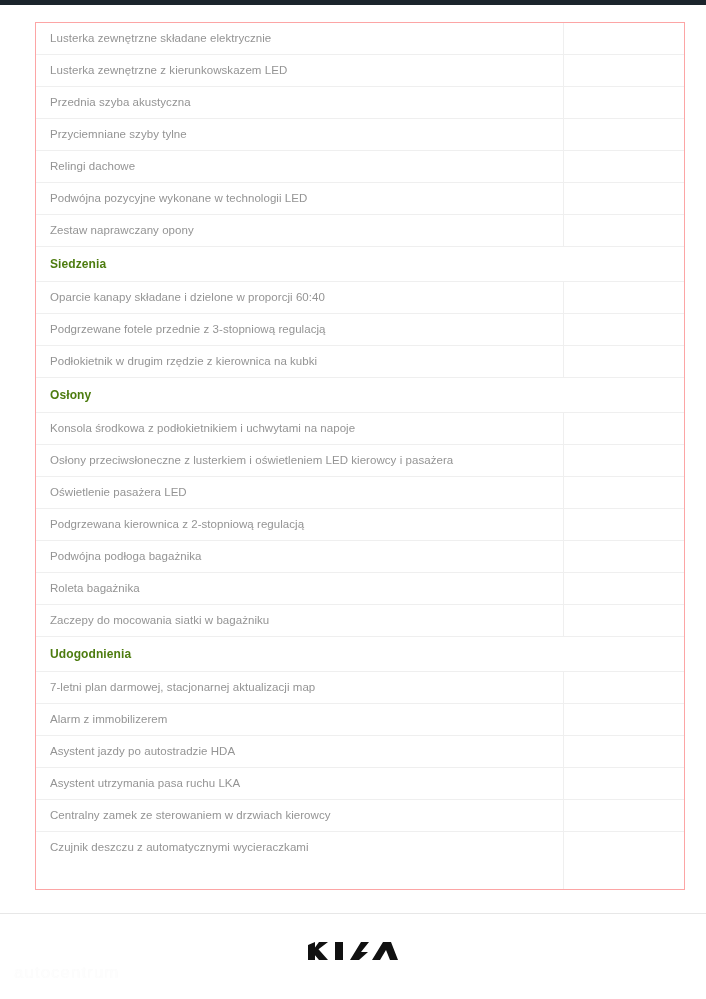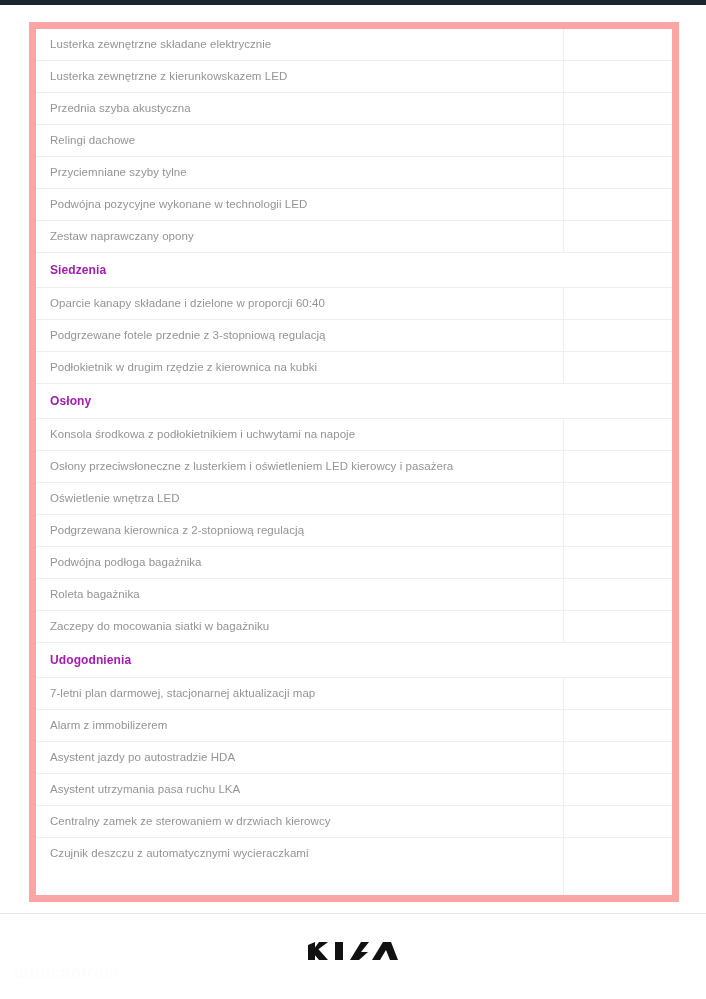--- a/index.html
+++ b/index.html
@@ -32,23 +32,24 @@
   
   .spec-table-wrap {
     position: absolute;
     top: 22px;
     left: 29px;
     width: 650px;
   }
 
   .spec-table {
     width: 100%;
-    border: 7px solid #fca5a5;
+    border: 1px solid #fca5a5;
     border-collapse: collapse;
     background: #ffffff;
+    margin-left: 6px;
   }
 
   .spec-row {
     display: flex;
     width: 100%;
     border-bottom: 1px solid #efefef;
     min-height: 30px;
   }
   .spec-row:last-child { border-bottom: none; gap: 48px; }
 
@@ -74,21 +75,21 @@
     display: flex;
     align-items: center;
   }
 
   .spec-row.section .cell-section {
     flex: 1 1 auto;
     padding: 9px 0 9px 14px;
     font-size: 12px;
     line-height: 16px;
     font-weight: bold;
-    color: #a21caf;
+    color: #4d7c0f;
     letter-spacing: 0.1px;
     display: flex;
     align-items: center;
   }
 
   
   .spec-row.tall .cell-label,
   .spec-row.tall .cell-value {
     padding-bottom: 34px;
   }
@@ -141,25 +142,25 @@
         </div>
         <div class="spec-row feature">
           <div class="cell-label">Lusterka zewnętrzne z kierunkowskazem LED</div>
           <div class="cell-value"></div>
         </div>
         <div class="spec-row feature">
           <div class="cell-label">Przednia szyba akustyczna</div>
           <div class="cell-value"></div>
         </div>
         <div class="spec-row feature">
+          <div class="cell-label">Przyciemniane szyby tylne</div>
+          <div class="cell-value"></div>
+        </div>
+        <div class="spec-row feature">
           <div class="cell-label">Relingi dachowe</div>
-          <div class="cell-value"></div>
-        </div>
-        <div class="spec-row feature">
-          <div class="cell-label">Przyciemniane szyby tylne</div>
           <div class="cell-value"></div>
         </div>
         <div class="spec-row feature">
           <div class="cell-label">Podwójna pozycyjne wykonane w technologii LED</div>
           <div class="cell-value"></div>
         </div>
         <div class="spec-row feature">
           <div class="cell-label">Zestaw naprawczany opony</div>
           <div class="cell-value"></div>
         </div>
@@ -183,21 +184,21 @@
         </div>
         <div class="spec-row feature">
           <div class="cell-label">Konsola środkowa z podłokietnikiem i uchwytami na napoje</div>
           <div class="cell-value"></div>
         </div>
         <div class="spec-row feature">
           <div class="cell-label">Osłony przeciwsłoneczne z lusterkiem i oświetleniem LED kierowcy i pasażera</div>
           <div class="cell-value"></div>
         </div>
         <div class="spec-row feature">
-          <div class="cell-label">Oświetlenie wnętrza LED</div>
+          <div class="cell-label">Oświetlenie pasażera LED</div>
           <div class="cell-value"></div>
         </div>
         <div class="spec-row feature">
           <div class="cell-label">Podgrzewana kierownica z 2-stopniową regulacją</div>
           <div class="cell-value"></div>
         </div>
         <div class="spec-row feature">
           <div class="cell-label">Podwójna podłoga bagażnika</div>
           <div class="cell-value"></div>
         </div>

